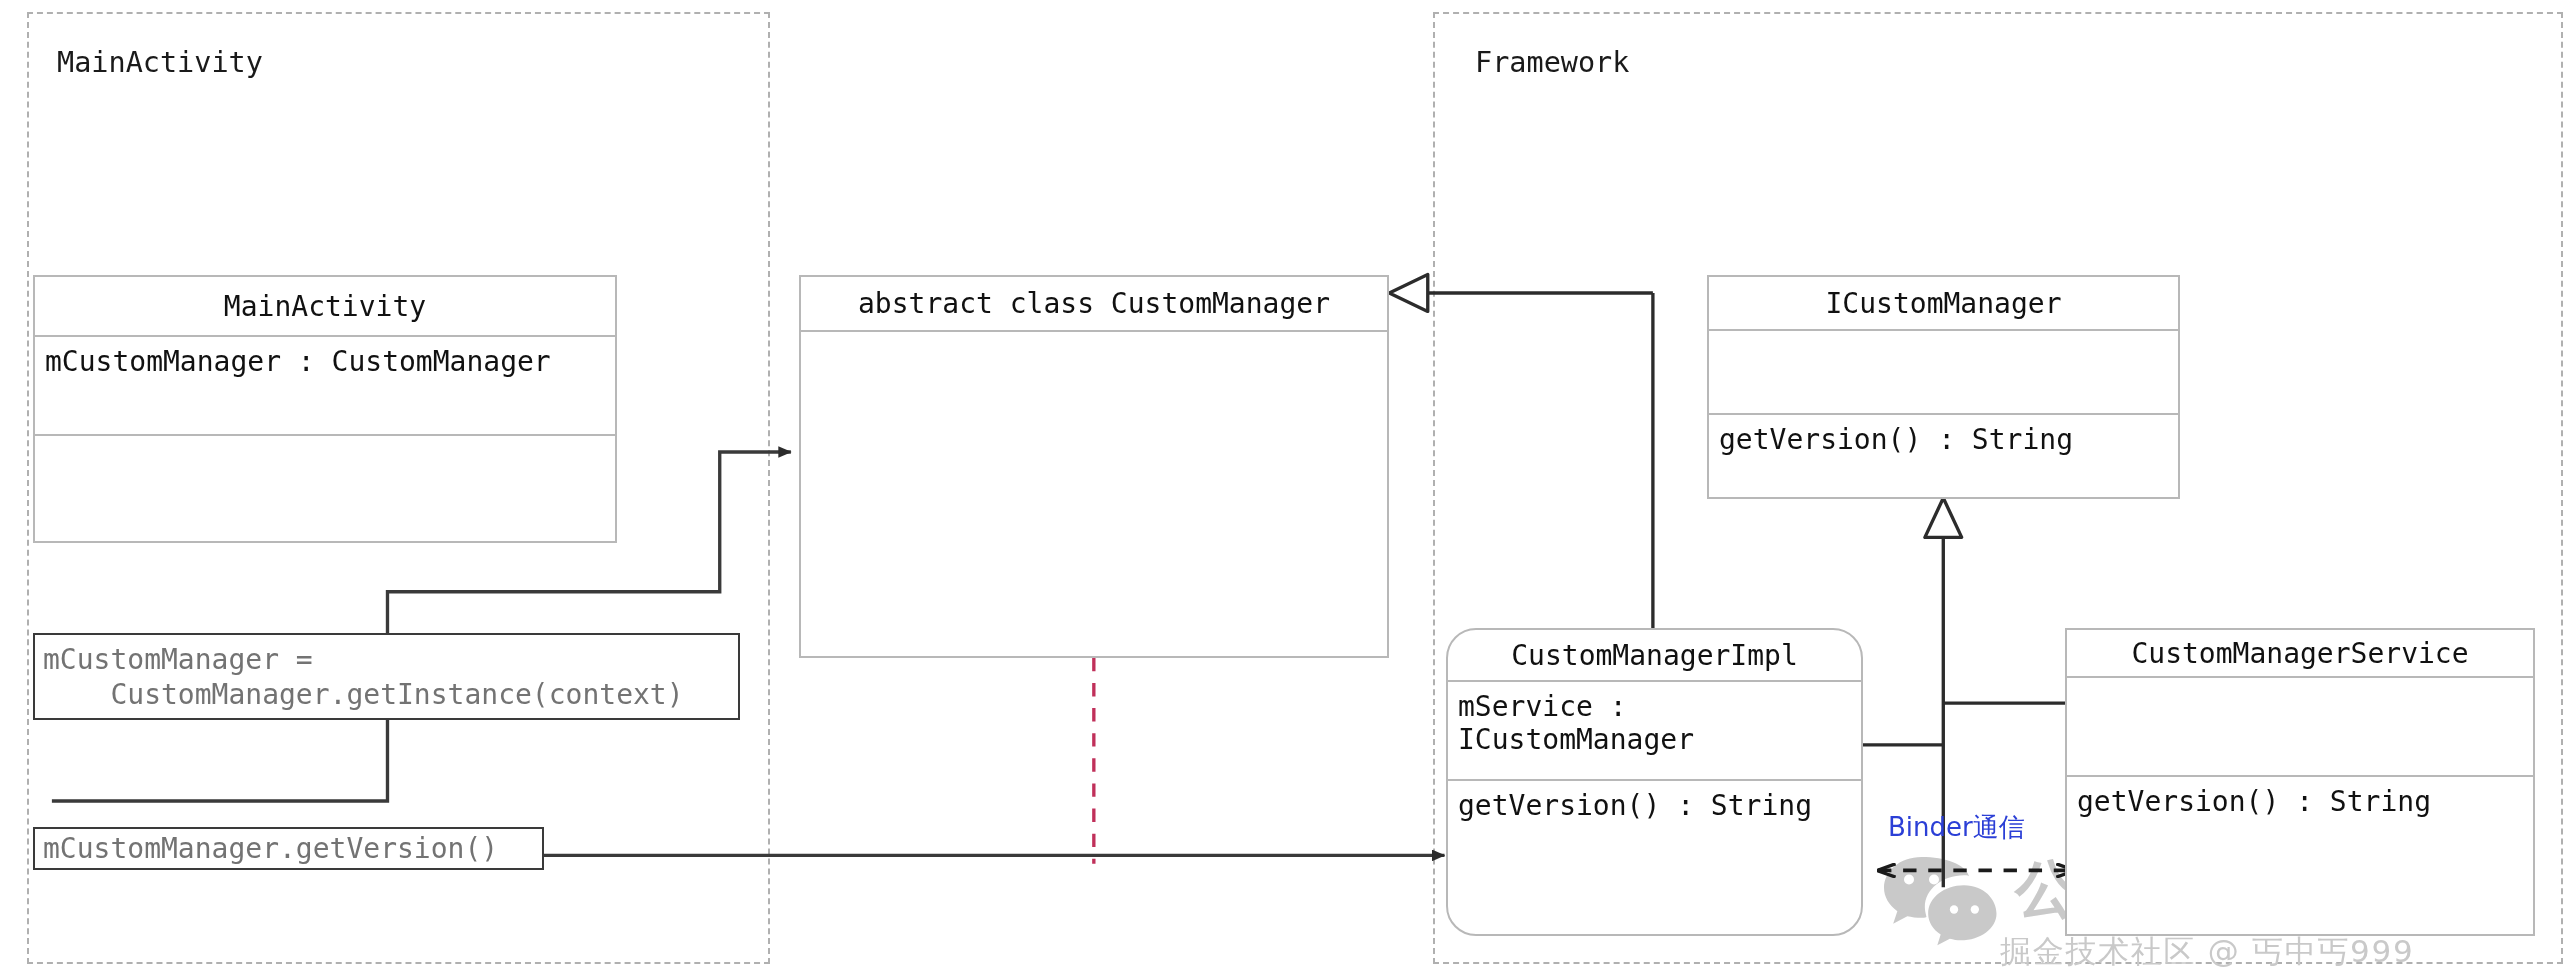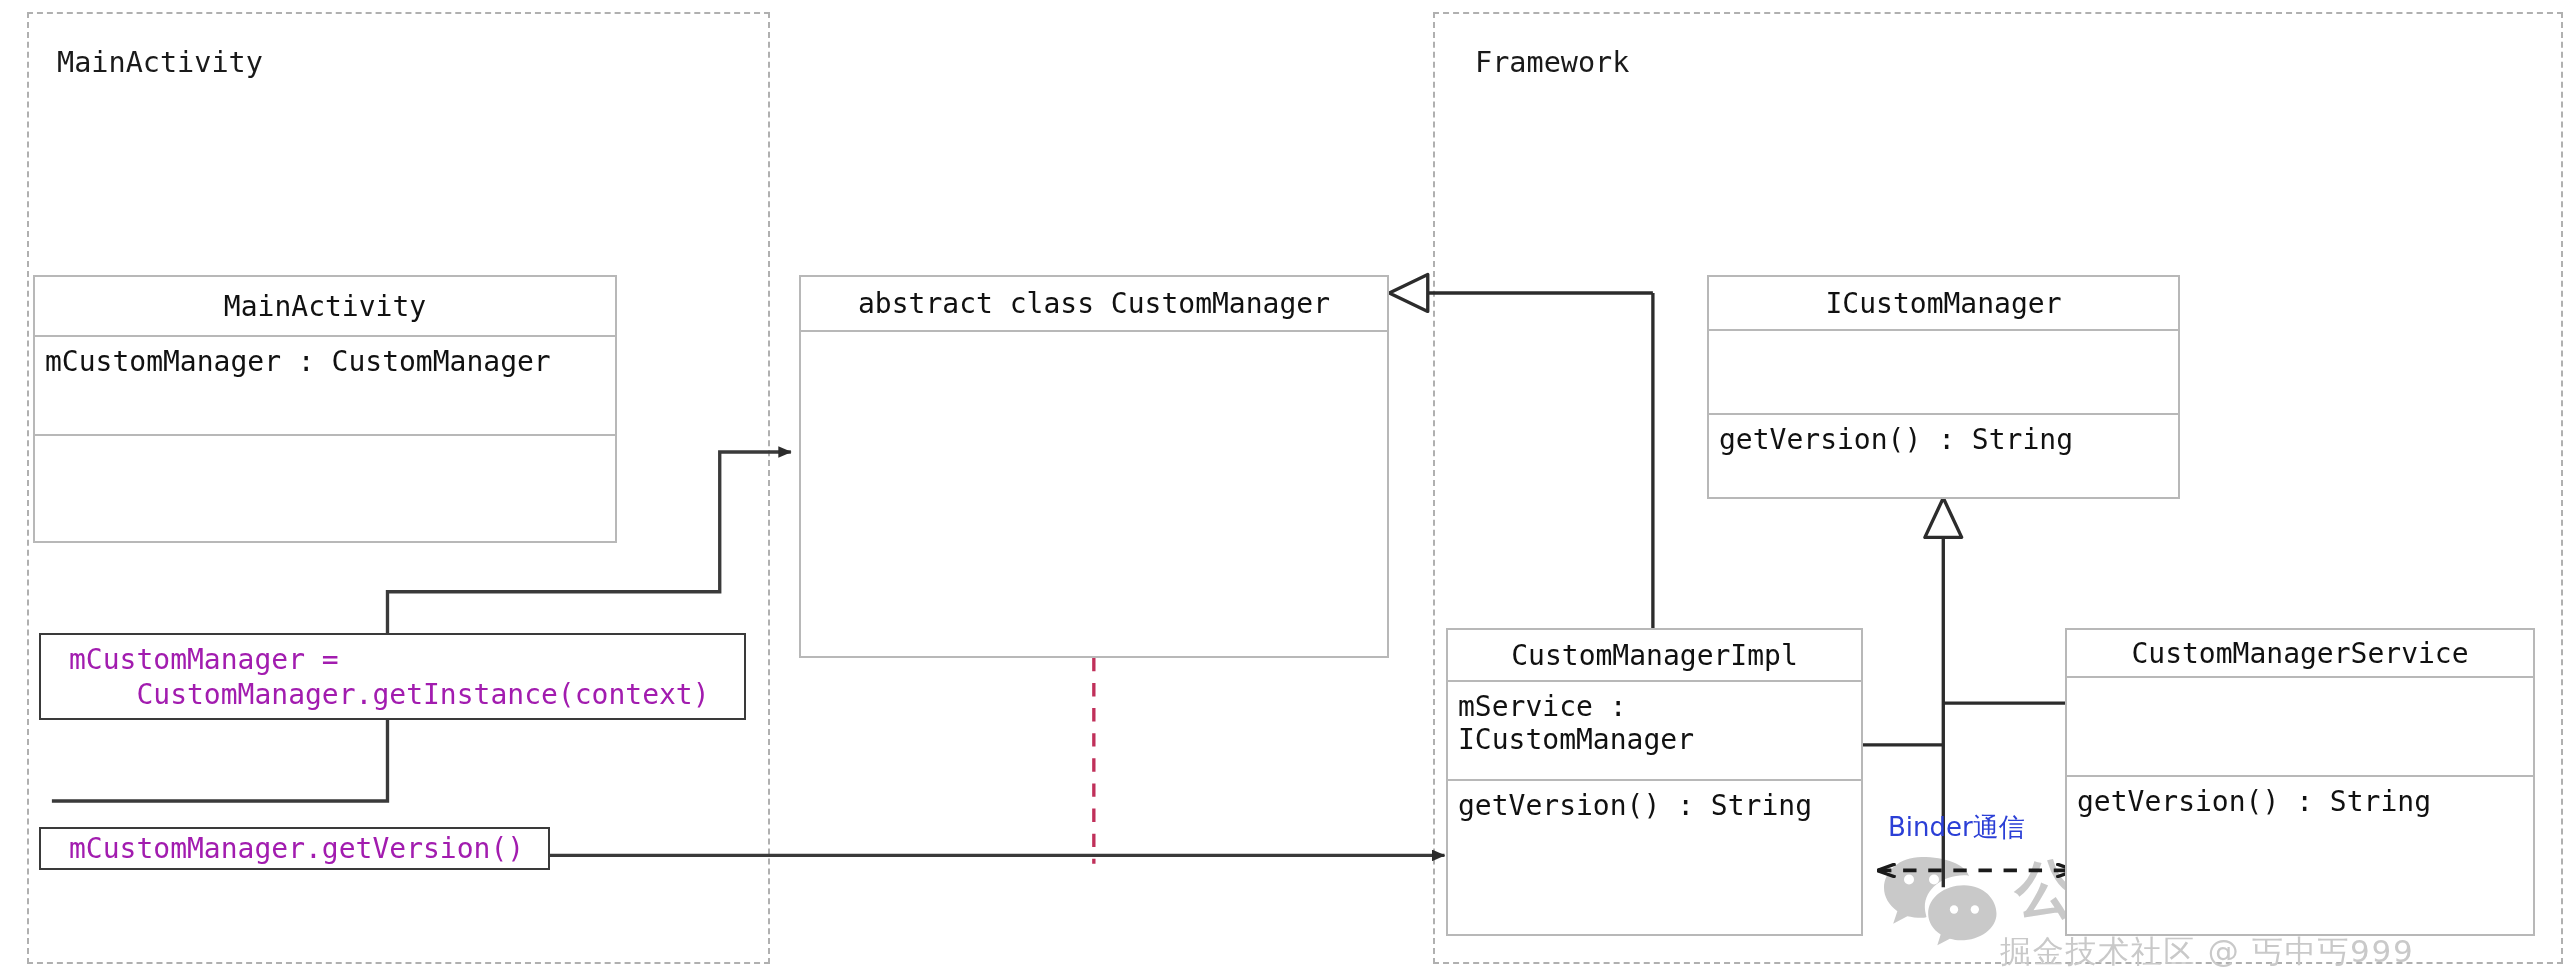--- a/index.html
+++ b/index.html
@@ -72,28 +72,27 @@
   }
 
   
   .note {
     position: absolute;
     box-sizing: border-box;
     background: #ffffff;
     border: 2.5px solid #3a3a3a;
     font-family: "DejaVu Sans Mono", "Liberation Mono", monospace;
     font-size: 28px;
-    color: #a21caf;
+    color: #737373;
     line-height: 1.25;
     white-space: pre;
     display: flex;
     align-items: center;
-    padding-left: 28px;
+    padding-left: 8px;
     z-index: 6;
-    margin-left: 6px;
   }
 
   
   #wires {
     position: absolute;
     left: 0; top: 0;
     width: 2576px;
     height: 981px;
     z-index: 4;
     pointer-events: none;
@@ -197,21 +196,21 @@
     <div class="sec title" style="height:55px;">abstract class CustomManager</div>
     <div class="sec body" style="height:75px;"></div>
   </div>
 
   <div class="uml" style="left:1707px; top:275px; width:473px; height:224px;">
     <div class="sec title" style="height:54px;">ICustomManager</div>
     <div class="sec body" style="height:84px;"></div>
     <div class="sec body" style="flex:1;">getVersion() : String</div>
   </div>
 
-  <div class="uml" style="left:1446px; top:628px; width:417px; height:308px;">
+  <div class="uml" style="left:1446px; top:628px; width:417px; height:308px;border-radius:30px;">
     <div class="sec title" style="height:52px;">CustomManagerImpl</div>
     <div class="sec body" style="height:99px;">mService :
 ICustomManager</div>
     <div class="sec body" style="flex:1;">getVersion() : String</div>
   </div>
 
   <div class="uml" style="left:2065px; top:628px; width:470px; height:308px;">
     <div class="sec title" style="height:48px;">CustomManagerService</div>
     <div class="sec body" style="height:99px;"></div>
     <div class="sec body" style="flex:1;">getVersion() : String</div>

